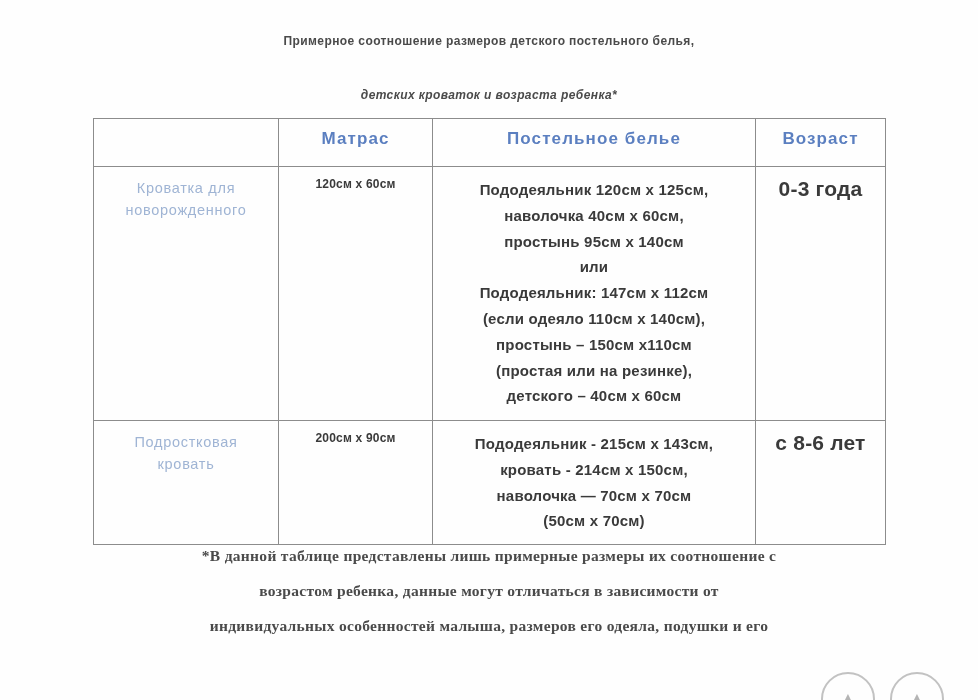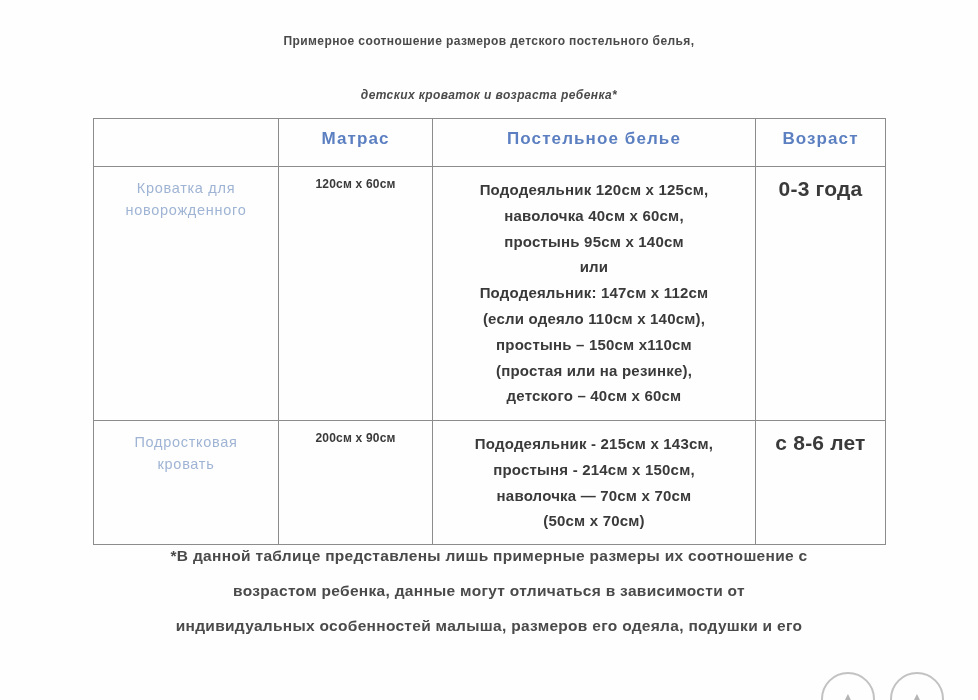--- a/index.html
+++ b/index.html
@@ -121,20 +121,21 @@
   tr.row-child td   { height: 72px;  }
   tr.row-teen td    { height: 91px;  }
 
   
   .footnote {
     position: absolute;
     left: 0;
     top: 547px;
     width: 978px;
     text-align: center;
+    font-family: Liberation Serif, serif;
   }
   .footnote-line {
     color: #4a4a4a;
     font-size: 15.5px;
     font-weight: 700;
     letter-spacing: 0.3px;
     line-height: 1.1;
     margin-bottom: 18px;
   }
   .footnote-line:last-child { margin-bottom: 0; }
@@ -212,21 +213,21 @@
 
 
         <tr class="row-teen">
           <td class="name">
             <span class="bedding-line">Подростковая</span>
             <span class="bedding-line">кровать</span>
           </td>
           <td class="mattress">200см х 90см</td>
           <td class="bedding">
             <span class="bedding-line">Пододеяльник - 215см х 143см,</span>
-            <span class="bedding-line">простыня - 214см х 150см,</span>
+            <span class="bedding-line">кровать - 214см х 150см,</span>
             <span class="bedding-line">наволочка — 70см х 70см</span>
             <span class="bedding-line">(50см х 70см)</span>
           </td>
           <td class="age">с 8-6 лет</td>
         </tr>
 
       </tbody>
     </table>
   </div>
 

